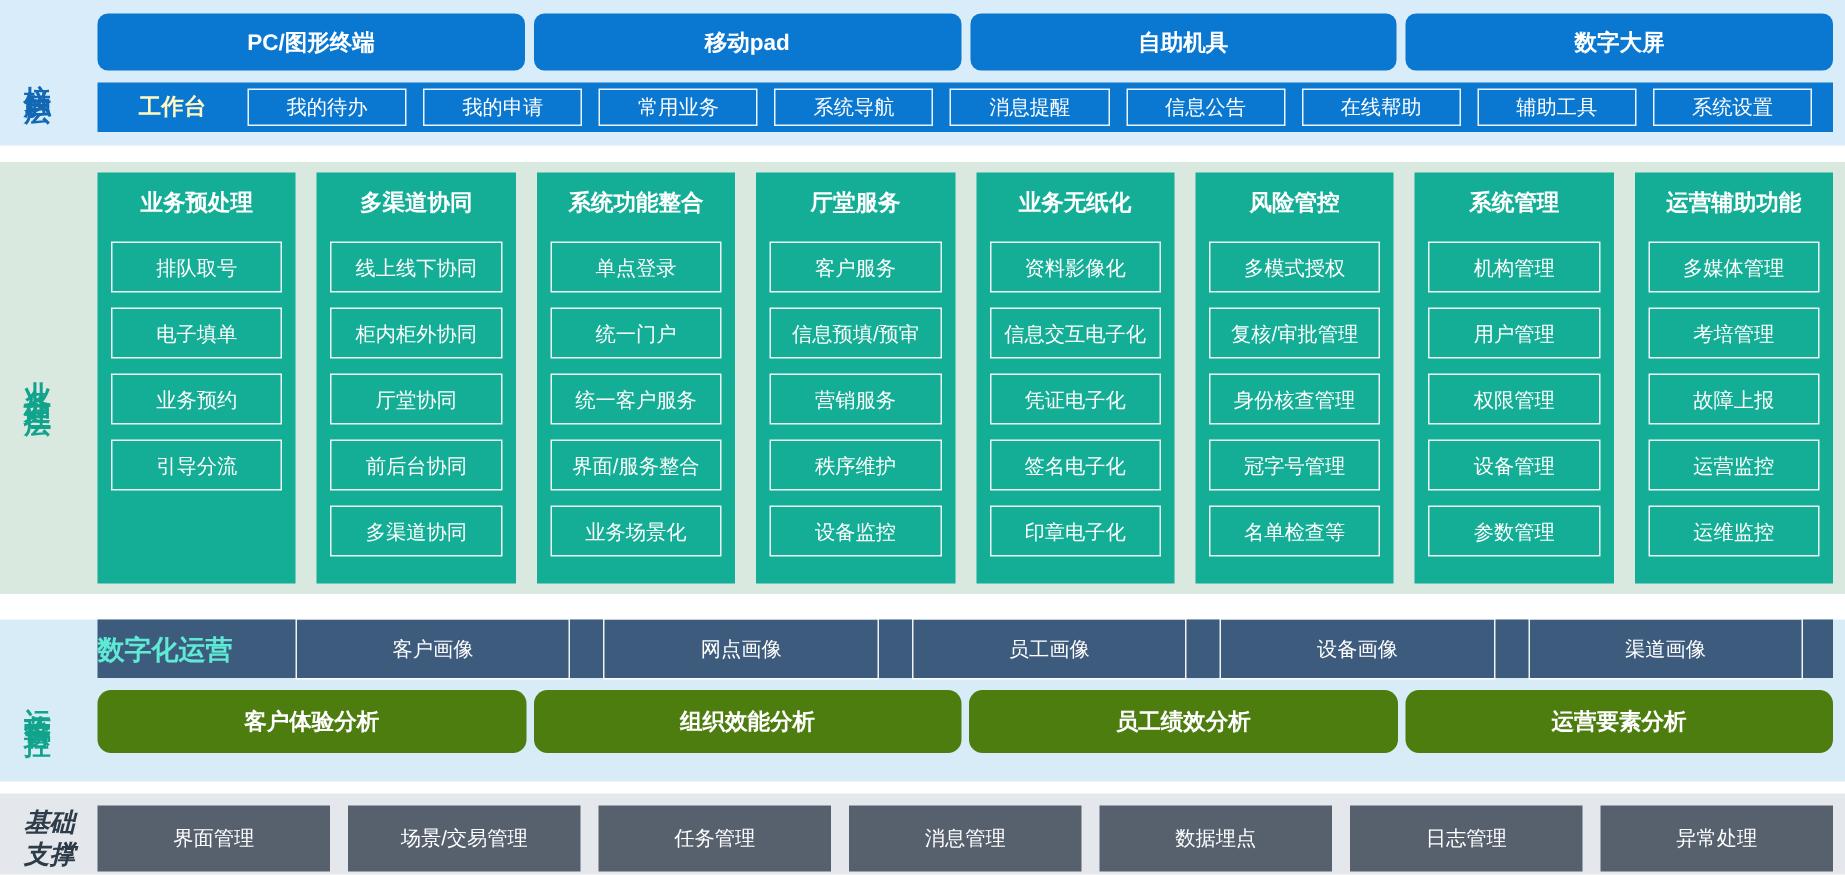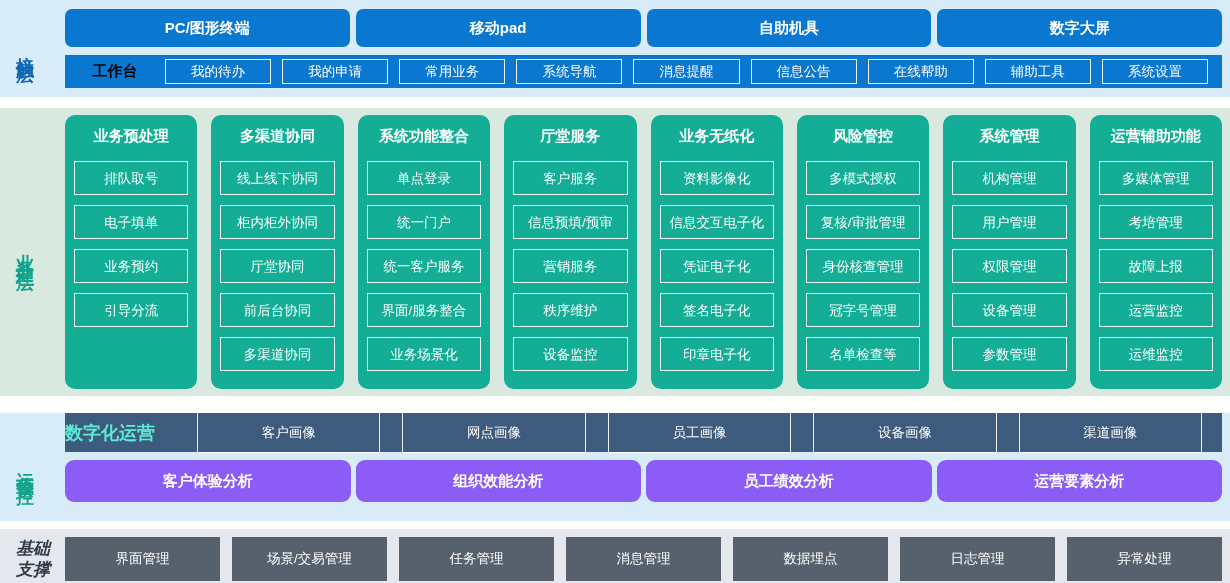--- a/index.html
+++ b/index.html
@@ -23,33 +23,33 @@
   .channels { display: flex; gap: 6px; padding-top: 9px; }
   .channel {
     flex: 1; height: 38px; background: #0a77d0; border-radius: 7px;
     color: #fff; font-weight: bold; font-size: 15px;
     display: flex; align-items: center; justify-content: center;
   }
   .workbench {
     margin-top: 8px; height: 33px; background: #0a77d0;
     display: flex; align-items: center; padding-right: 14px;
   }
-  .workbench-label { flex: 0 0 100px; text-align: center; color: #000000; font-weight: bold; font-size: 15px; }
+  .workbench-label { flex: 0 0 100px; text-align: center; color: #fef9c3; font-weight: bold; font-size: 15px; }
   .wb-items { flex: 1; display: flex; gap: 11px; }
   .wb-item {
     flex: 1; height: 25px; border: 1px solid rgba(255,255,255,.92);
     color: #fff; font-size: 13.5px;
     display: flex; align-items: center; justify-content: center; white-space: nowrap;
   }
 
   
   #band-business { height: 288px; background: #d9e9e0; }
   #band-business .vlabel { color: #12a38c; }
   .columns { display: flex; gap: 14px; padding-top: 7px; }
-  .column { flex: 1; height: 274px; background: #13ae95; padding: 6px 9px 12px; border-radius: 10px; }
+  .column { flex: 1; height: 274px; background: #13ae95; padding: 6px 9px 12px; }
   .col-title {
     color: #fff; font-weight: bold; font-size: 15px; text-align: center;
     height: 30px; line-height: 30px; white-space: nowrap;
   }
   .col-item {
     height: 34px; margin-top: 10px; border: 1px solid rgba(255,255,255,.92);
     color: #fff; font-size: 13.5px; line-height: 15px;
     display: flex; align-items: center; justify-content: center;
     text-align: right; padding: 0 2px;
   }
@@ -63,21 +63,21 @@
   }
   .digital-label { flex: 0 0 132px; color: #5eead4; font-weight: bold; font-size: 18px; }
   .profiles { flex: 1; display: flex; gap: 22px; }
   .profile {
     flex: 1; height: 41px; border: 1px solid rgba(255,255,255,.92);
     color: #fff; font-size: 13.5px;
     display: flex; align-items: center; justify-content: center;
   }
   .analysis-row { margin-top: 8px; display: flex; gap: 5px; }
   .analysis {
-    flex: 1; height: 42px; background: #8b5cf6; border-radius: 9px;
+    flex: 1; height: 42px; background: #4d7c0f; border-radius: 9px;
     color: #fff; font-weight: bold; font-size: 15px;
     display: flex; align-items: center; justify-content: center;
   }
 
   
   #band-foundation { height: 60px; background: #e4e8ec; }
   .f-label {
     position: absolute; left: 12px; top: 50%; transform: translateY(-50%);
     width: 42px; color: #2e3b49; font-weight: bold; font-size: 17px;
     line-height: 21px; text-align: center; font-style: italic;

